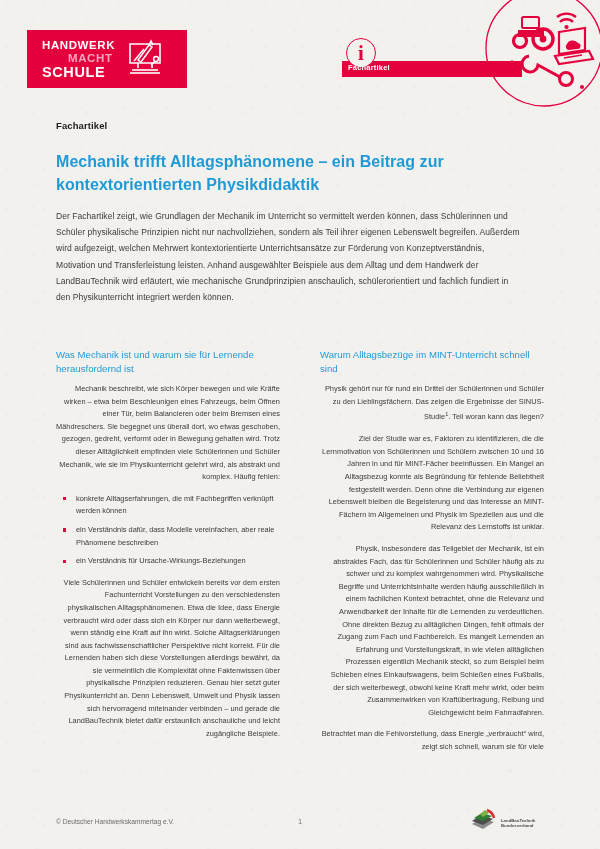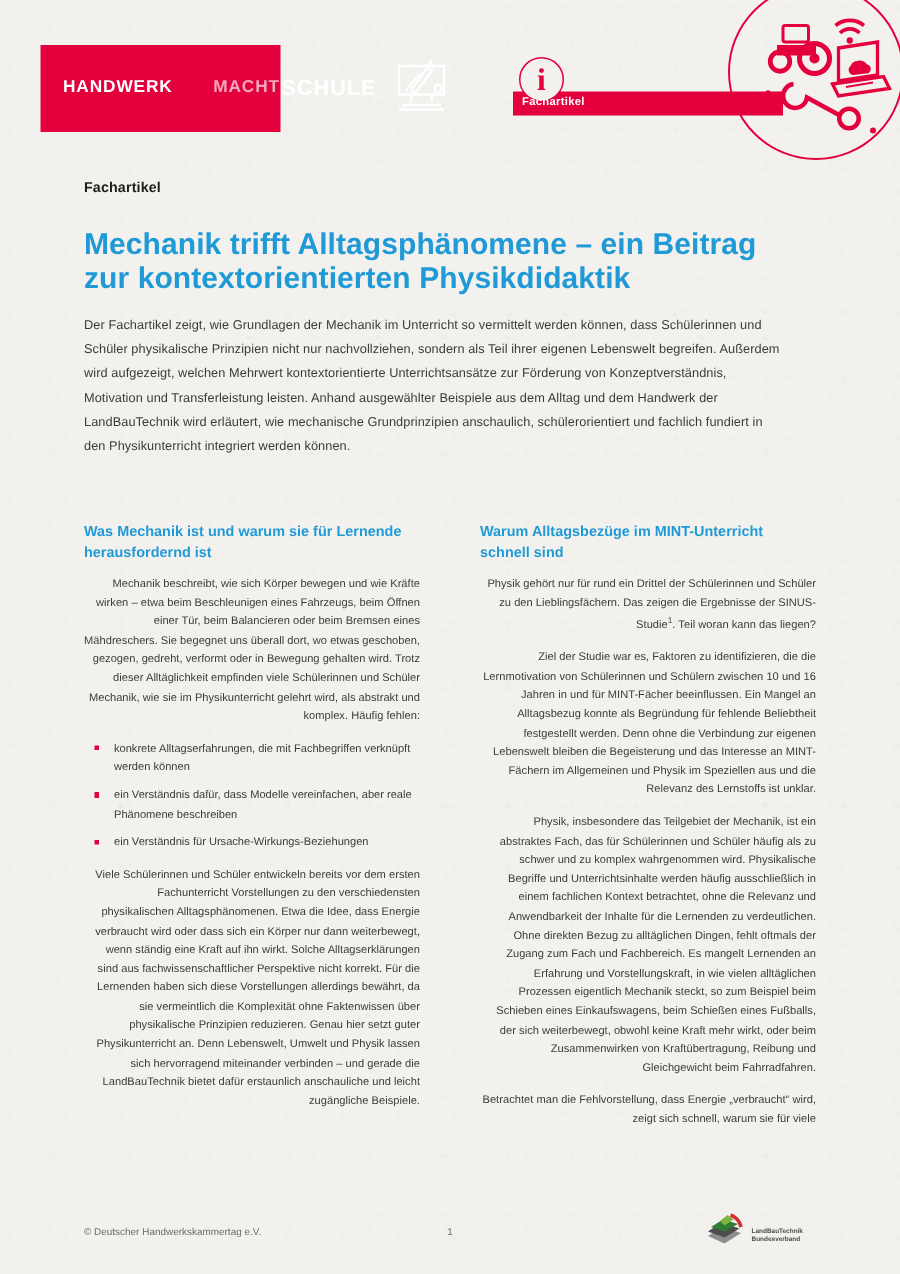--- a/index.html
+++ b/index.html
@@ -38,20 +38,21 @@
     width: 160px;
     height: 58px;
     background: #e4003c;
     display: flex;
     align-items: center;
     padding: 0 8px;
     box-sizing: border-box;
   }
   .logo-words {
     display: flex;
+    flex-direction: column;
     gap: 1px;
     margin-left: 7px;
   }
   .logo-line {
     color: #ffffff;
     font-weight: bold;
     font-size: 11.5px;
     letter-spacing: 0.6px;
     line-height: 12px;
     font-family: "Liberation Sans", sans-serif;
@@ -123,21 +124,21 @@
     font-size: 9.5px;
     font-weight: bold;
     color: #1d1d1b;
     letter-spacing: 0.1px;
   }
   .doc-title {
     position: absolute;
     left: 56px; top: 139px;
     width: 470px;
     color: #1f9ad6;
-    font-size: 20px;
+    font-size: 16px;
     font-weight: bold;
     line-height: 23px;
     letter-spacing: 0.05px;
   }
   .intro {
     position: absolute;
     left: 56px; top: 208px;
     width: 466px;
     color: #3a3a38;
     font-size: 8.5px;
@@ -150,21 +151,21 @@
     position: absolute;
     top: 348px;
     width: 224px;
   }
   .col-left { left: 56px; }
   .col-right { left: 320px; }
 
   .sec-head {
     color: #1f9ad6;
     font-size: 9.6px;
-    font-weight: bold;
+    font-weight: normal;
     line-height: 14px;
     margin: 0 0 7px 0;
     letter-spacing: 0.02px;
   }
   .body-p {
     color: #3a3a38;
     font-size: 7.4px;
     line-height: 12.6px;
     margin: 0 0 9px 0;
     letter-spacing: 0.02px;

